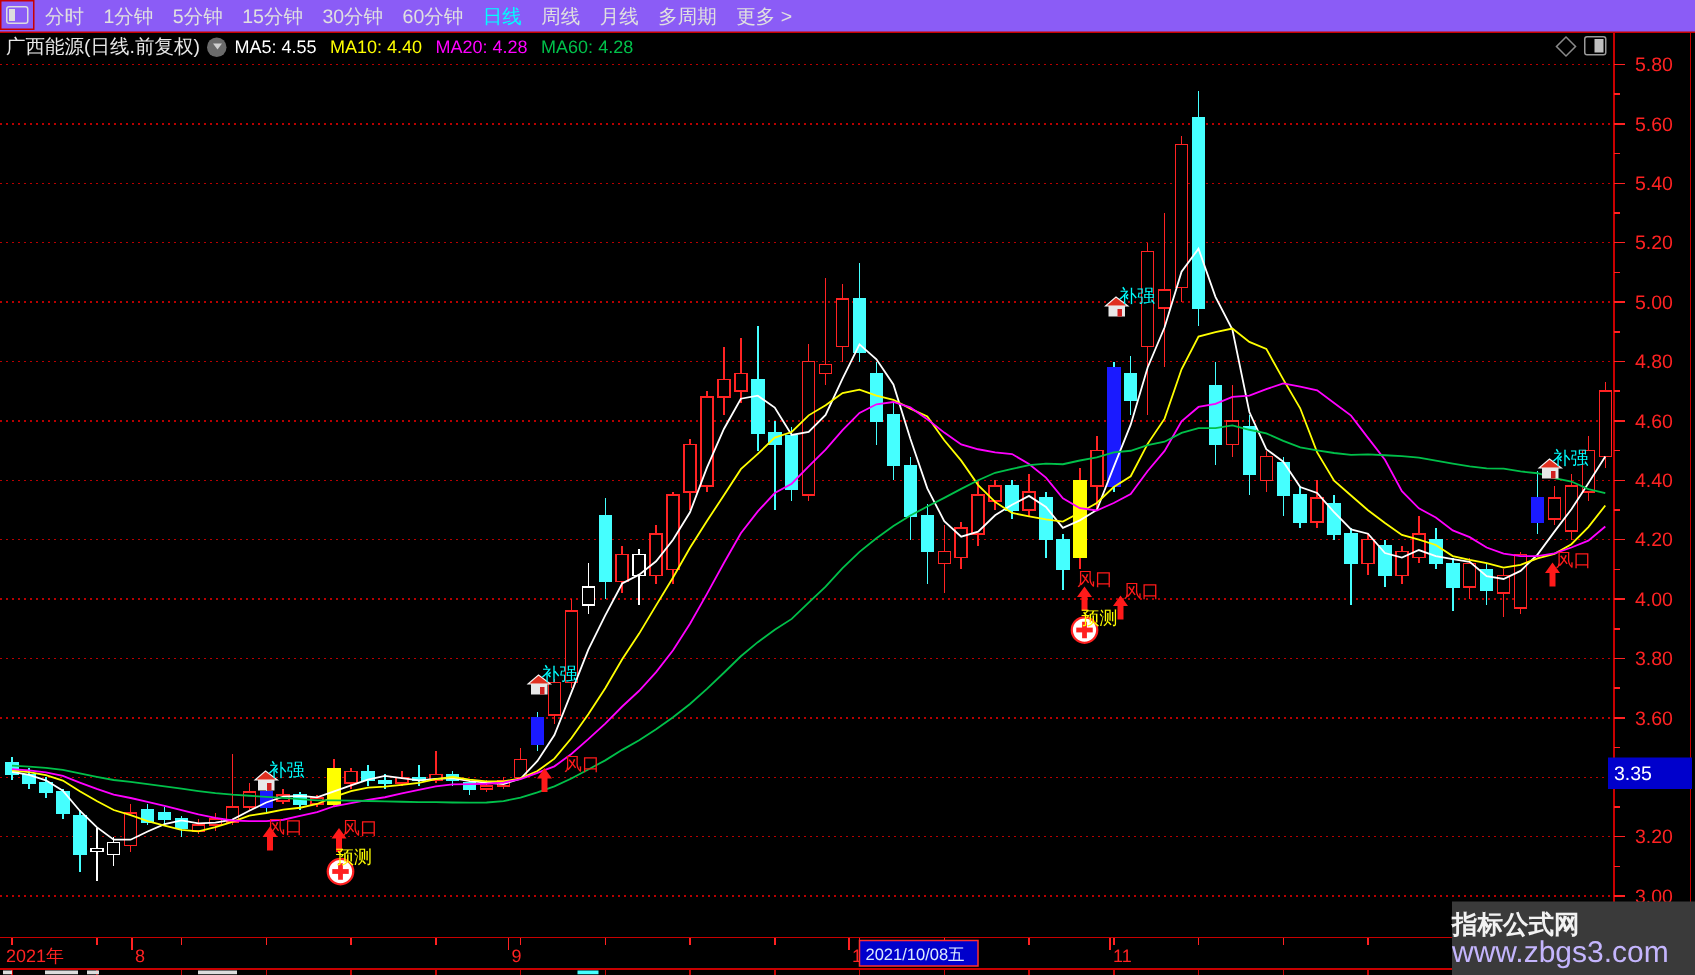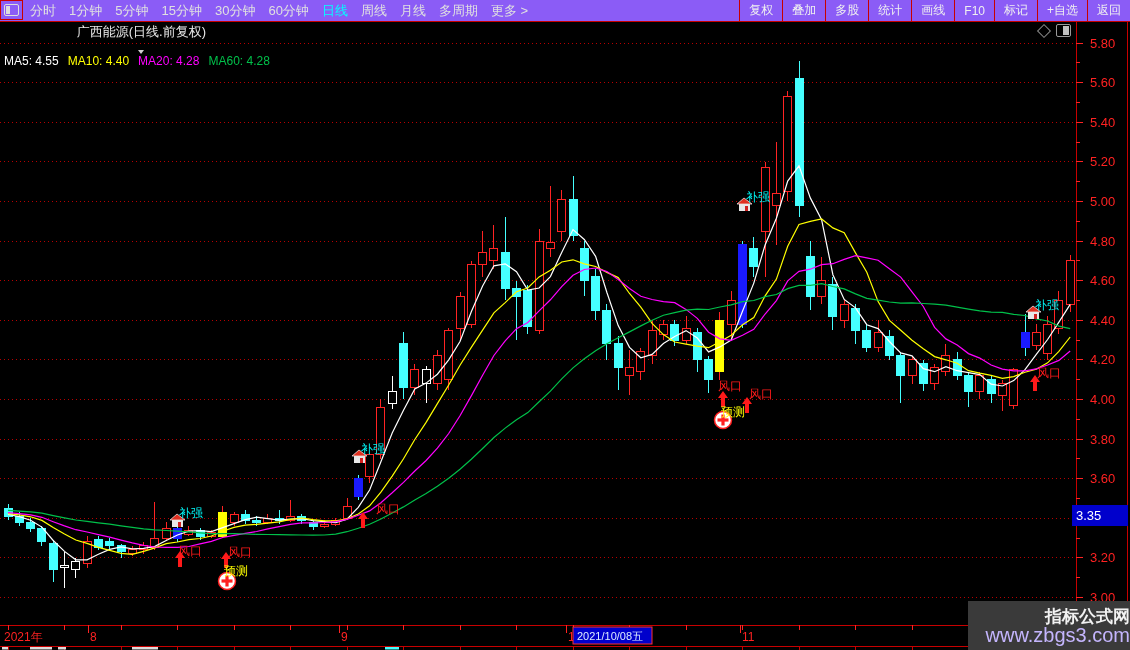--- a/index.html
+++ b/index.html
@@ -14,33 +14,33 @@
   .win-icon-in{width:13px;height:10px;border:1px solid #ddd;border-radius:2px;position:relative;}
   .win-icon-in::after{content:"";position:absolute;left:1px;top:1px;bottom:1px;width:4px;background:#ddd;}
   .menu{position:absolute;left:30px;top:0;height:21px;display:flex;align-items:center;gap:13px;}
   .menu span{color:#e0e0e0;font-size:13px;white-space:nowrap;cursor:default;}
   .menu span.active{color:#00ffff;text-align:center;}
   .rbtns{position:absolute;right:0;top:0;height:21px;display:flex;}
   .rbtns span{color:#f0f0f0;font-size:12px;padding:0 9px;border-left:1px solid #c80000;
               display:flex;align-items:center;white-space:nowrap;}
   
   .stock-header{position:absolute;left:4px;top:23px;height:16px;z-index:4;display:flex;
-                align-items:center;gap:5px;white-space:nowrap;flex-direction:column;}
+                align-items:center;gap:5px;white-space:nowrap;}
   .sym{color:#e8e8e8;font-size:13px;}
   .chev{width:13px;height:13px;border-radius:50%;background:#6a6a6a;position:relative;display:inline-block;}
   .chev::after{content:"";position:absolute;left:3.5px;top:4px;border:3px solid transparent;border-top:4px solid #cfcfcf;}
   #ma-labels span{font-size:12px;margin-right:9px;}
   
   .mini-icons{position:absolute;left:1036px;top:23px;width:40px;height:15px;z-index:4;}
   .diamond{position:absolute;left:3px;top:3px;width:8px;height:8px;border:1px solid #8a8a8a;transform:rotate(45deg);}
   .panel-icon{position:absolute;left:20px;top:1px;width:13px;height:11px;border:1px solid #9a9a9a;border-radius:2px;}
   .panel-icon::after{content:"";position:absolute;right:1px;top:1px;bottom:1px;width:6px;background:#c0c0c0;}
   
   .watermark{position:absolute;left:968px;top:601px;width:162px;height:49px;background:#3a3a3a;
-             z-index:8;display:flex;flex-direction:column;align-items:flex-end;justify-content:center;}
+             z-index:8;display:flex;flex-direction:column;align-items:flex-start;justify-content:center;}
   .wm1{color:#f2f2f2;font-size:17px;font-weight:bold;line-height:20px;}
   .wm2{color:#c4b5fd;font-size:20px;line-height:17px;}
 </style>
 </head>
 <body>
 
 <div id="app">
 
   <svg id="chart-svg" width="1130" height="650">
       <line x1="0" y1="597.4" x2="1076" y2="597.4" stroke="#b80000" stroke-width="1" stroke-dasharray="1,3" shape-rendering="crispEdges"></line>
@@ -404,31 +404,20 @@
         <span>5分钟</span>
         <span>15分钟</span>
         <span>30分钟</span>
         <span>60分钟</span>
         <span class="active">日线</span>
         <span>周线</span>
         <span>月线</span>
         <span>多周期</span>
         <span>更多 &gt;</span>
       </div>
-    <div class="rbtns" id="right-buttons">
-        <span>复权</span>
-        <span>叠加</span>
-        <span>多股</span>
-        <span>统计</span>
-        <span>画线</span>
-        <span>F10</span>
-        <span>标记</span>
-        <span>+自选</span>
-        <span>返回</span>
-      </div>
   </div>
 
   <div class="stock-header">
     <span class="sym">广西能源(日线.前复权)</span>
     <span class="chev"></span>
     <span id="ma-labels"><span style="color: rgb(255, 255, 255);">MA5: 4.55</span><span style="color: rgb(255, 255, 0);">MA10: 4.40</span><span style="color: rgb(255, 0, 255);">MA20: 4.28</span><span style="color: rgb(0, 192, 74);">MA60: 4.28</span></span>
   </div>
 
   <div class="mini-icons">
     <div class="diamond"></div>

